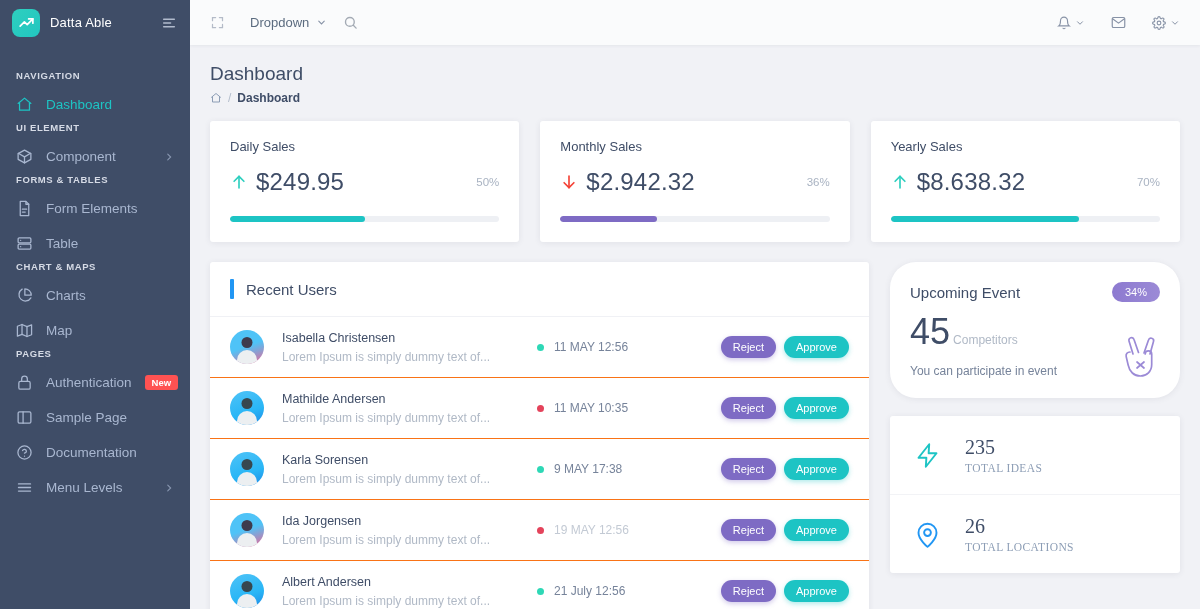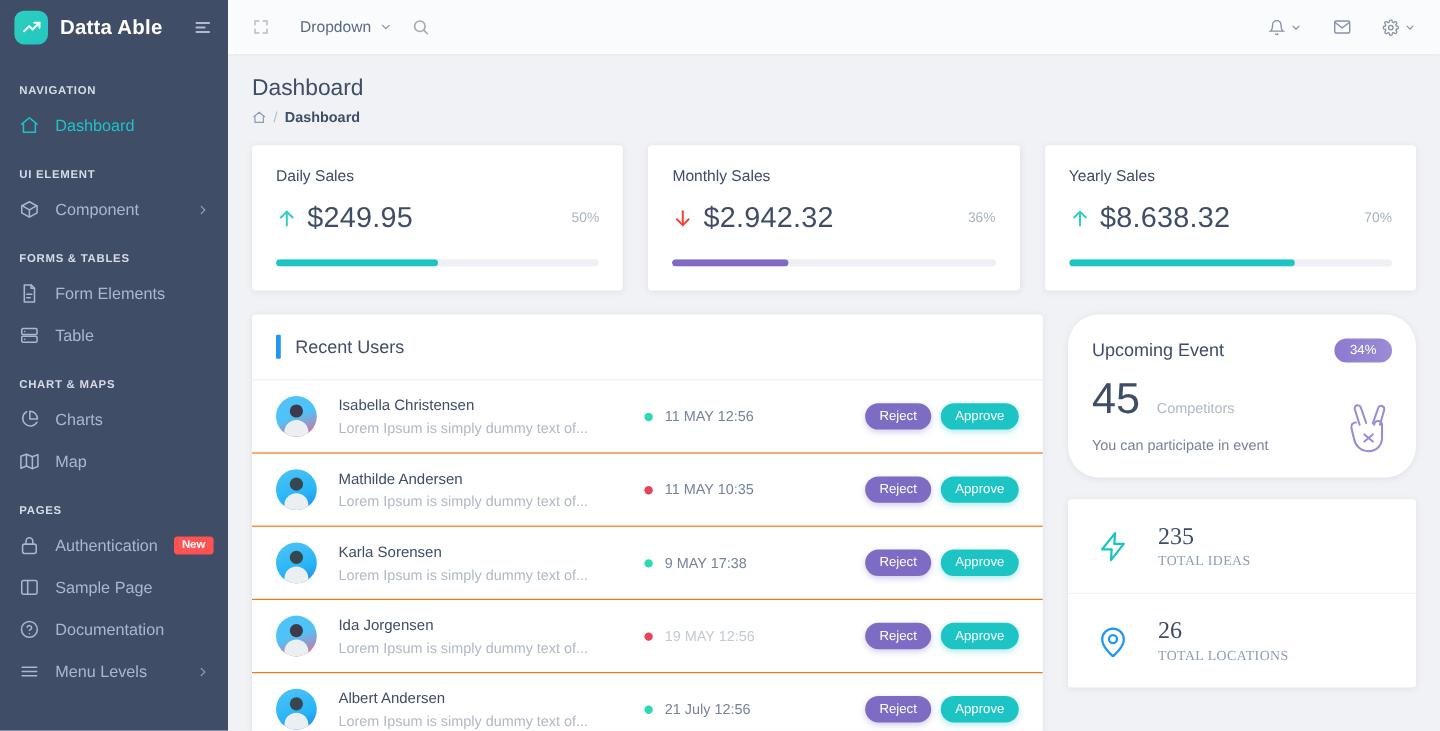--- a/index.html
+++ b/index.html
@@ -21,28 +21,28 @@
     height: 45px; display: flex; align-items: center;
     padding: 0 12px; gap: 10px;
   }
   .logo-box {
     width: 28px; height: 28px; border-radius: 8px;
     background: linear-gradient(135deg,#2ecfbf 0%,#22c6c0 100%);
     display: flex; align-items: center; justify-content: center;
     flex: 0 0 28px;
   }
   .logo-text {
-    font-size: 17px; color: #fff; font-weight: 700; letter-spacing: .2px;
+    font-size: 13px; color: #fff; font-weight: 400; letter-spacing: .2px;
     flex: 1;
   }
   .sb-toggle { width: 18px; height: 18px; opacity: .85; cursor: pointer; }
 
   .sb-caption {
     font-size: 9.5px; font-weight: 700; letter-spacing: .6px;
-    color: #d6dbe6; padding: 0 16px; margin-top: 18px; margin-bottom: 6px;
+    color: #d6dbe6; padding: 0 16px; margin-bottom: 6px;
     text-transform: uppercase;
   }
   .sb-caption.first { margin-top: 25px; }
   .sb-item {
     display: flex; align-items: center; gap: 13px;
     padding: 9px 16px; font-size: 13.5px; color: #a9b7d0;
     cursor: pointer; position: relative;
   }
   .sb-item .ico { width: 17px; height: 17px; flex: 0 0 17px; display:flex; align-items:center; justify-content:center;}
   .sb-item .lbl { flex: 1; white-space: nowrap; }
@@ -140,21 +140,21 @@
 
   .ue-card { padding: 20px; position: relative; border-radius: 26px; }
   .ue-top { display: flex; align-items: center; }
   .ue-title { font-size: 15px; color: #3f4d67; }
   .ue-badge {
     margin-left: auto; background: linear-gradient(90deg,#8d7ad0,#9b8ad6);
     color: #fff; font-size: 11px; padding: 4px 13px; border-radius: 30px;
   }
   .ue-num { display: flex; align-items: baseline; margin-top: 12px; }
   .ue-big { font-size: 36px; font-weight: 300; color: #3f4d67; line-height: 1; }
-  .ue-sub { font-size: 12px; color: #b0b9c6; margin-left: 14px; text-align: center; }
+  .ue-sub { font-size: 12px; color: #b0b9c6; margin-left: 3px; text-align: center; }
   .ue-note { font-size: 12px; color: #76839a; margin-top: 14px; }
   .ue-hand { position: absolute; right: 20px; bottom: 18px; width: 40px; height: 48px; }
 
   .mini-card { padding: 0; font-family: Liberation Serif, serif; }
   .mini-row { display: flex; align-items: center; padding: 20px 24px; }
   .mini-row + .mini-row { border-top: 1px solid #f2f3f6; }
   .mini-ico { width: 27px; height: 27px; flex: 0 0 27px; margin-right: 24px; }
   .mini-num { font-size: 20px; color: #3f4d67; font-weight: 400; line-height: 1.15; }
   .mini-lbl { font-size: 11.5px; color: #8c9db5; letter-spacing: .4px; margin-top: 3px; }
 </style>

